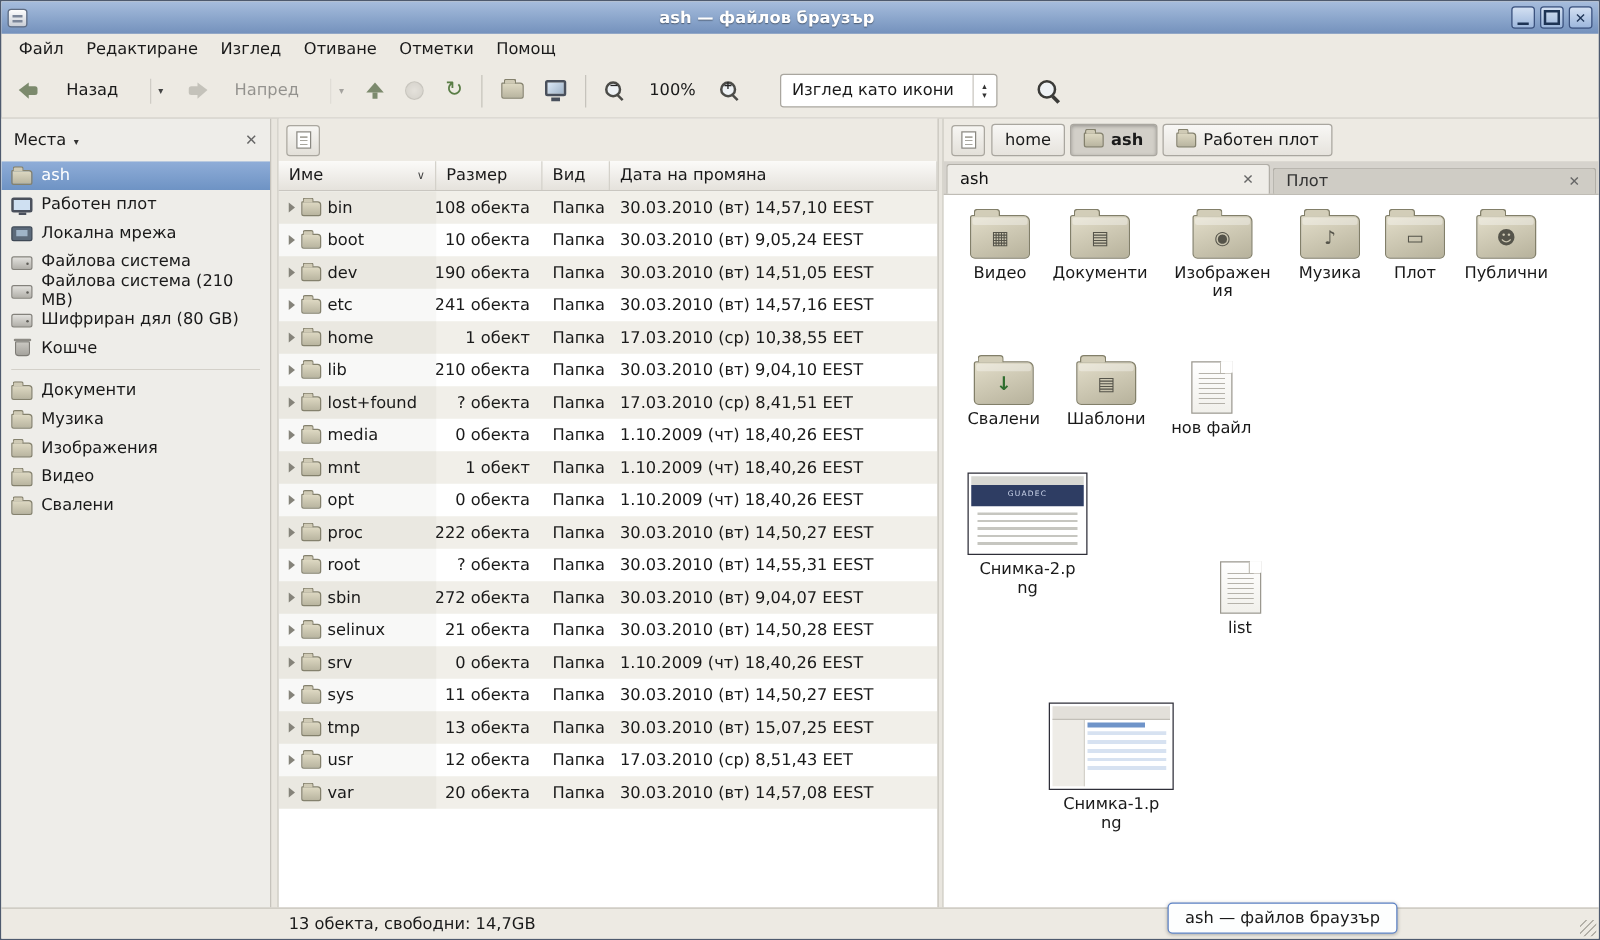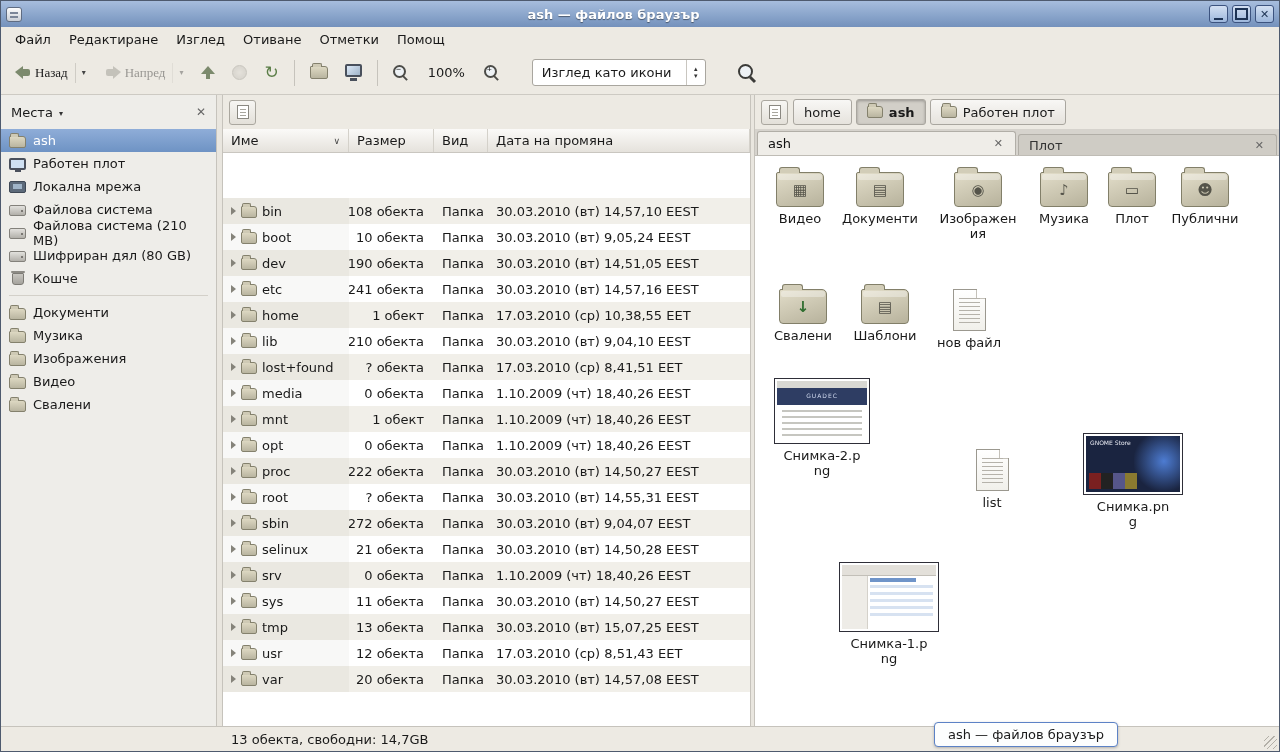--- a/index.html
+++ b/index.html
@@ -18,21 +18,21 @@
   .wbtn.min::before { content:''; width:9px; height:2px; background:#1d3354; margin-top:9px; }
   .wbtn.max::before { content:''; width:9px; height:8px; border:2px solid #1d3354; }
   .wbtn.close span { font-size:11px; font-weight:bold; }
 
   
   .menubar { height:24px; flex:0 0 auto; display:flex; align-items:center; padding:0 5px; }
   .menu-item { padding:3px 9px;text-align:center; }
 
   
   .toolbar { height:44px; flex:0 0 auto; display:flex; align-items:center; padding:0 6px; gap:3px; border-bottom:1px solid #cdcac3; }
-  .tb-btn { height:33px; display:flex; align-items:center; gap:4px; padding:0 8px; border-radius:3px;font-family:Liberation Serif, serif; }
+  .tb-btn { height:33px; display:flex; align-items:center; gap:22px; padding:0 8px; border-radius:3px; }
   .tb-btn.icon-only { padding:0 7px; }
   .disabled { opacity:.42; }
   .tb-sep { width:1px; height:26px; background:#c6c3bc; margin:0 5px; }
   .ddc { font-size:8px; color:#444; margin-left:3px; padding-left:6px; border-left:1px solid #cfccc5; height:20px; display:flex; align-items:center; }
   .arrow-l { position:relative; width:16px; height:13px; }
   .arrow-l::before { content:''; position:absolute; left:0; top:0; border-top:6px solid transparent; border-bottom:7px solid transparent; border-right:8px solid #7c8a6d; }
   .arrow-l::after { content:''; position:absolute; left:7px; top:3px; width:8px; height:7px; background:#7c8a6d; border-radius:0 2px 2px 0; }
   .arrow-r { position:relative; width:16px; height:13px; }
   .arrow-r::before { content:''; position:absolute; right:0; top:0; border-top:6px solid transparent; border-bottom:7px solid transparent; border-left:8px solid #8e8c84; }
   .arrow-r::after { content:''; position:absolute; right:7px; top:3px; width:8px; height:7px; background:#8e8c84; border-radius:2px 0 0 2px; }
@@ -90,21 +90,21 @@
   .mini-btn { width:27px; height:25px; border:1px solid #aaa79f; border-radius:3px; background:linear-gradient(#f7f6f3,#e3e0d9); display:flex; align-items:center; justify-content:center; }
   .mini-icon { width:12px; height:14px; background:#fff; border:1px solid #8a8881; position:relative; }
   .mini-icon::after { content:''; position:absolute; left:2px; right:2px; top:3px; height:8px; background:repeating-linear-gradient(to bottom,#a8a69e 0 1px, transparent 1px 3px); }
   .thead { height:24px; flex:0 0 auto; display:flex; background:linear-gradient(#fbfaf8,#e5e2dc); border-bottom:1px solid #c9c6c0; }
   .hcell { display:flex; align-items:center; padding:0 8px; border-right:1px solid #d4d1ca; }
   .hcaret { margin-left:auto; font-size:9px; color:#444; }
   .c-name { width:126px; flex:0 0 auto; }
   .c-size { width:85px; flex:0 0 auto; }
   .c-type { width:54px; flex:0 0 auto; }
   .c-date { flex:1; min-width:0; }
-  .tbody { flex:1; overflow:hidden;margin-top:45px; }
+  .tbody { flex:1; overflow:hidden; }
   .trow { height:26px; display:flex; align-items:stretch; }
   .trow.alt { background:#F1EFE9; }
   .trow .cell { display:flex; align-items:center; padding:0 8px; overflow:hidden; white-space:nowrap; }
   .trow .cell.c-name { padding:0 4px; gap:5px; background:rgba(60,50,20,0.035); }
   .trow .cell.c-size { justify-content:flex-end; padding-right:10px; }
   .expander { width:0; height:0; border-left:5px solid #85837a; border-top:4px solid transparent; border-bottom:4px solid transparent; margin-left:4px; flex:0 0 auto; }
   .mini-folder { width:16px; height:12px; flex:0 0 auto; background:linear-gradient(#ddd8c2,#b9b5a0); border:1px solid #84816d; border-radius:1px 3px 2px 2px; position:relative; margin-top:2px; }
   .mini-folder::before { content:''; position:absolute; top:-4px; left:0; width:7px; height:3px; background:#cfcab5; border:1px solid #84816d; border-bottom:none; border-radius:2px 2px 0 0; }
 
   
@@ -602,29 +602,20 @@
               <div class="t-band" data-name="thumbnail-detail"></div>
               <div class="t-lines" data-name="thumbnail-detail"></div>
               <div class="tiny tiny-web" data-name="thumbnail-text">GUADEC</div>
             </div>
             <div class="icon-label" data-name="icon-label">Снимка-2.png</div>
           </div>
           <div class="icon-item" data-name="icon-item-10" style="left: 192px; top: 287px;">
             <div class="big-file" data-name="text-file-icon"></div>
             <div class="icon-label" data-name="icon-label">list</div>
           </div>
-          <div class="icon-item" data-name="icon-item-11" style="left: 333px; top: 275px;">
-            <div class="thumb thumb-store" data-name="image-thumbnail">
-              <div class="t-bg" data-name="thumbnail-detail"></div>
-              <div class="t-swirl" data-name="thumbnail-detail"></div>
-              <div class="t-shirts" data-name="thumbnail-detail"></div>
-              <div class="tiny tiny-store" data-name="thumbnail-text">GNOME Store</div>
-            </div>
-            <div class="icon-label" data-name="icon-label">Снимка.png</div>
-          </div>
           <div class="icon-item" data-name="icon-item-12" style="left: 89px; top: 404px;">
             <div class="thumb thumb-files" data-name="image-thumbnail">
               <div class="t-tb" data-name="thumbnail-detail"></div>
               <div class="t-side" data-name="thumbnail-detail"></div>
               <div class="t-sel" data-name="thumbnail-detail"></div>
               <div class="t-rows" data-name="thumbnail-detail"></div>
             </div>
             <div class="icon-label" data-name="icon-label">Снимка-1.png</div>
           </div>
         </div>

